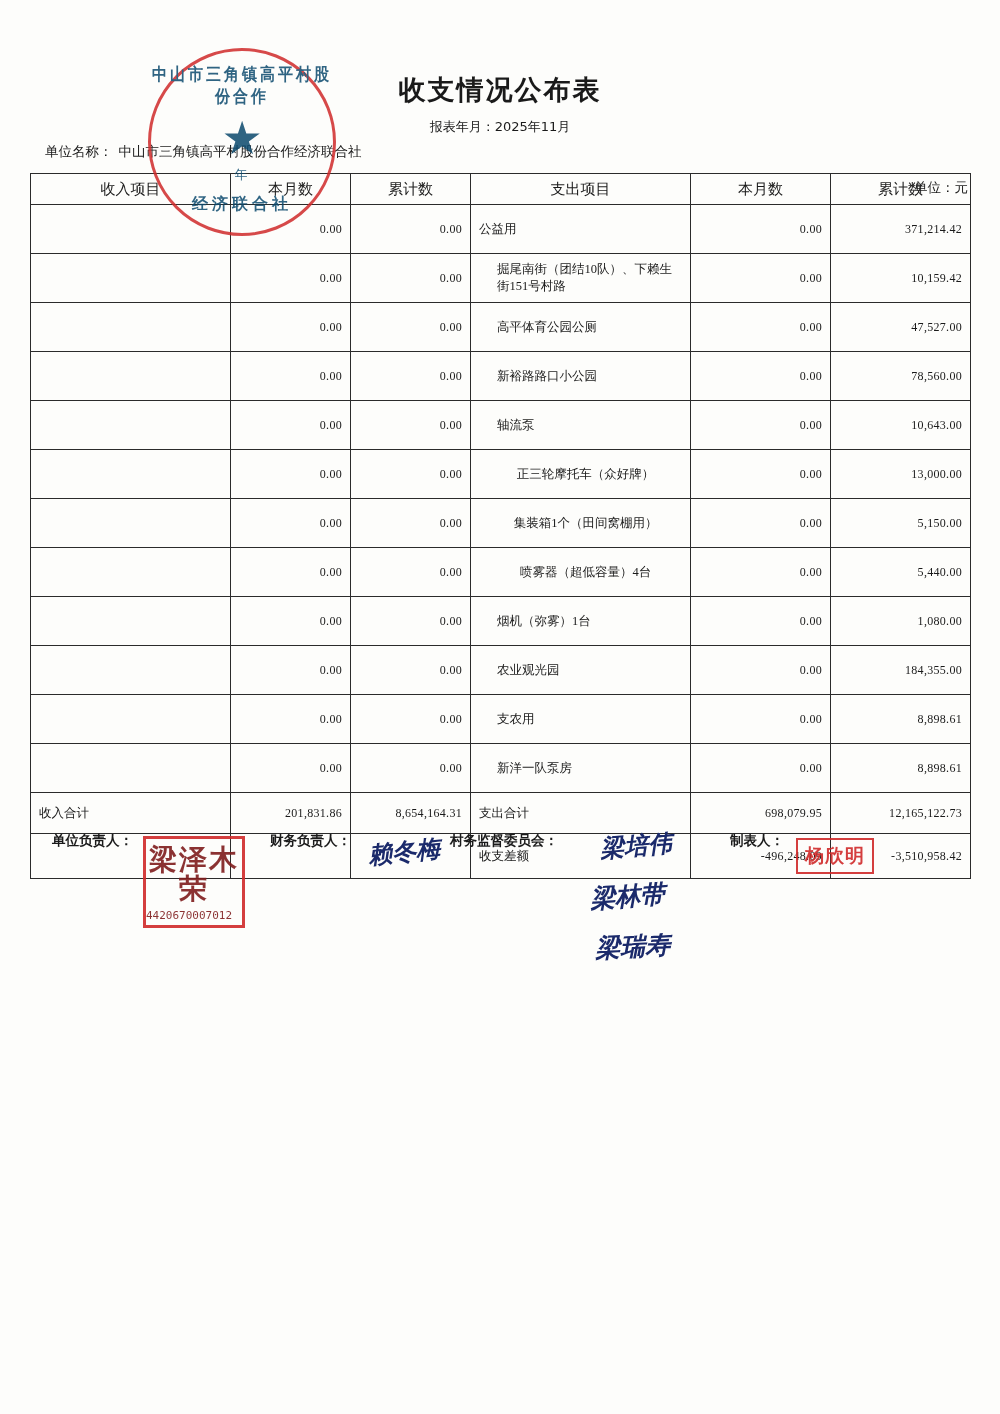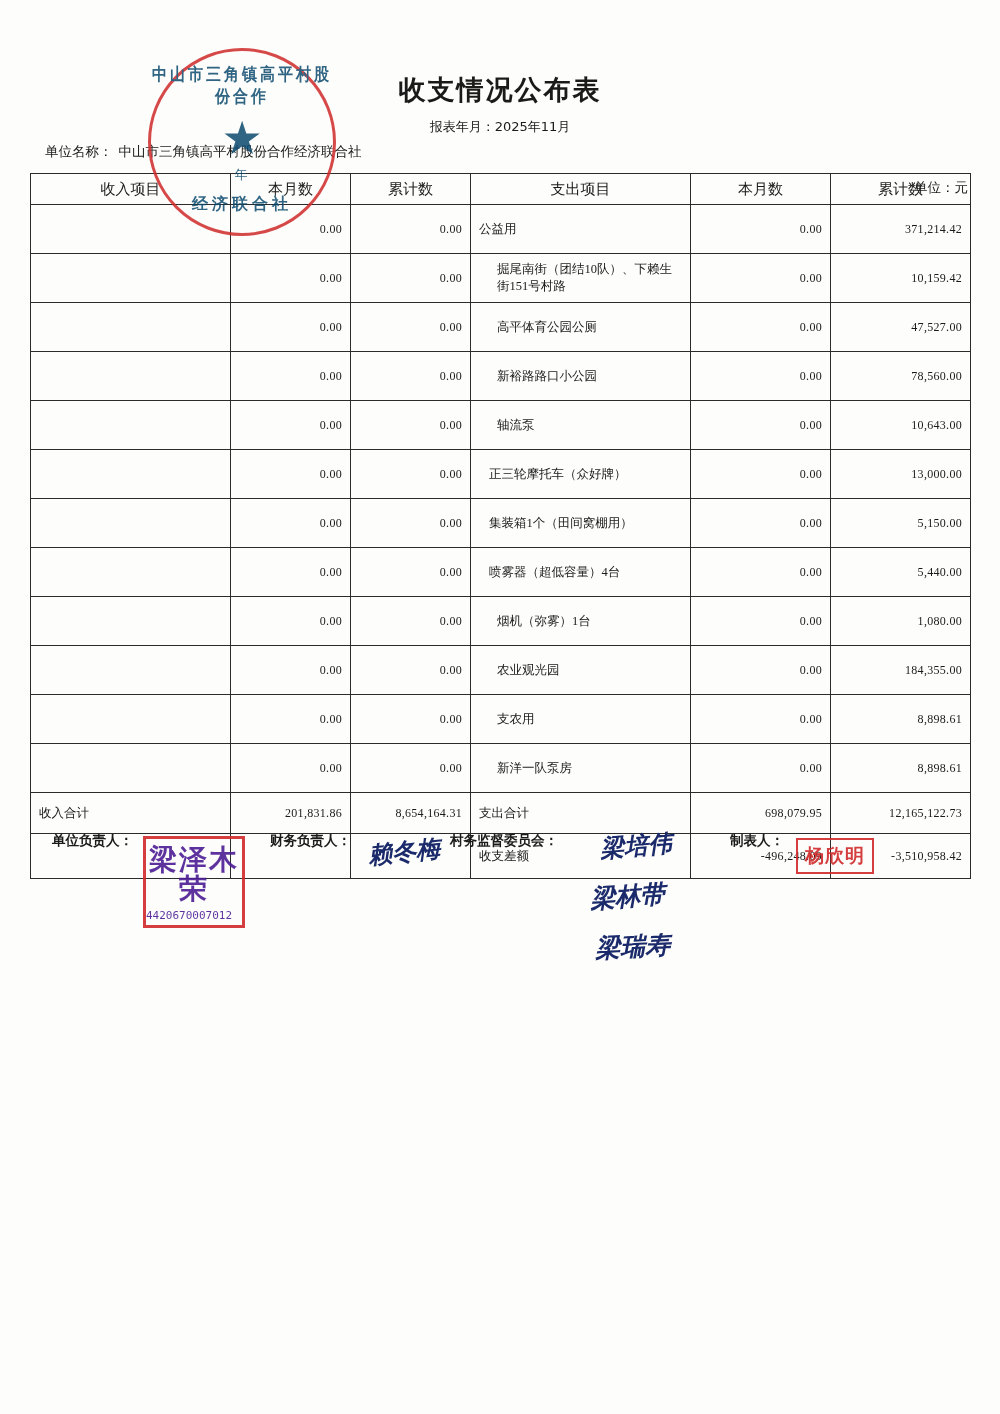--- a/index.html
+++ b/index.html
@@ -97,21 +97,21 @@
     font-family: Liberation Serif, serif;
     font-size: 12px;
     letter-spacing: 0.3px;
   }
   .item {
     text-align: left;
     padding-left: 12px;
     line-height: 1.35;
   }
   .item.indent { padding-left: 26px; }
-  .item.center-ish { padding-left: 18px; }
+  .item.center-ish { padding-left: 18px; text-align: center; }
   .total-label {
     text-align: left;
     padding-left: 10px;
   }
   .total-row td { height: 40px; }
   .diff-row td { height: 44px; }
 
   
   .footer {
     position: absolute;
@@ -180,21 +180,21 @@
     letter-spacing: 2px;
   }
 
   .stamp-square {
     position: absolute;
     left: 143px;
     top: 836px;
     width: 96px;
     height: 86px;
     border: 3px solid #d02a2a;
-    color: #4c1d95;
+    color: #7f1d1d;
     opacity: 0.9;
     pointer-events: none;
   }
   .stamp-square .sq-name {
     position: absolute;
     top: 6px;
     left: 0;
     width: 100%;
     text-align: center;
     font-size: 28px;

